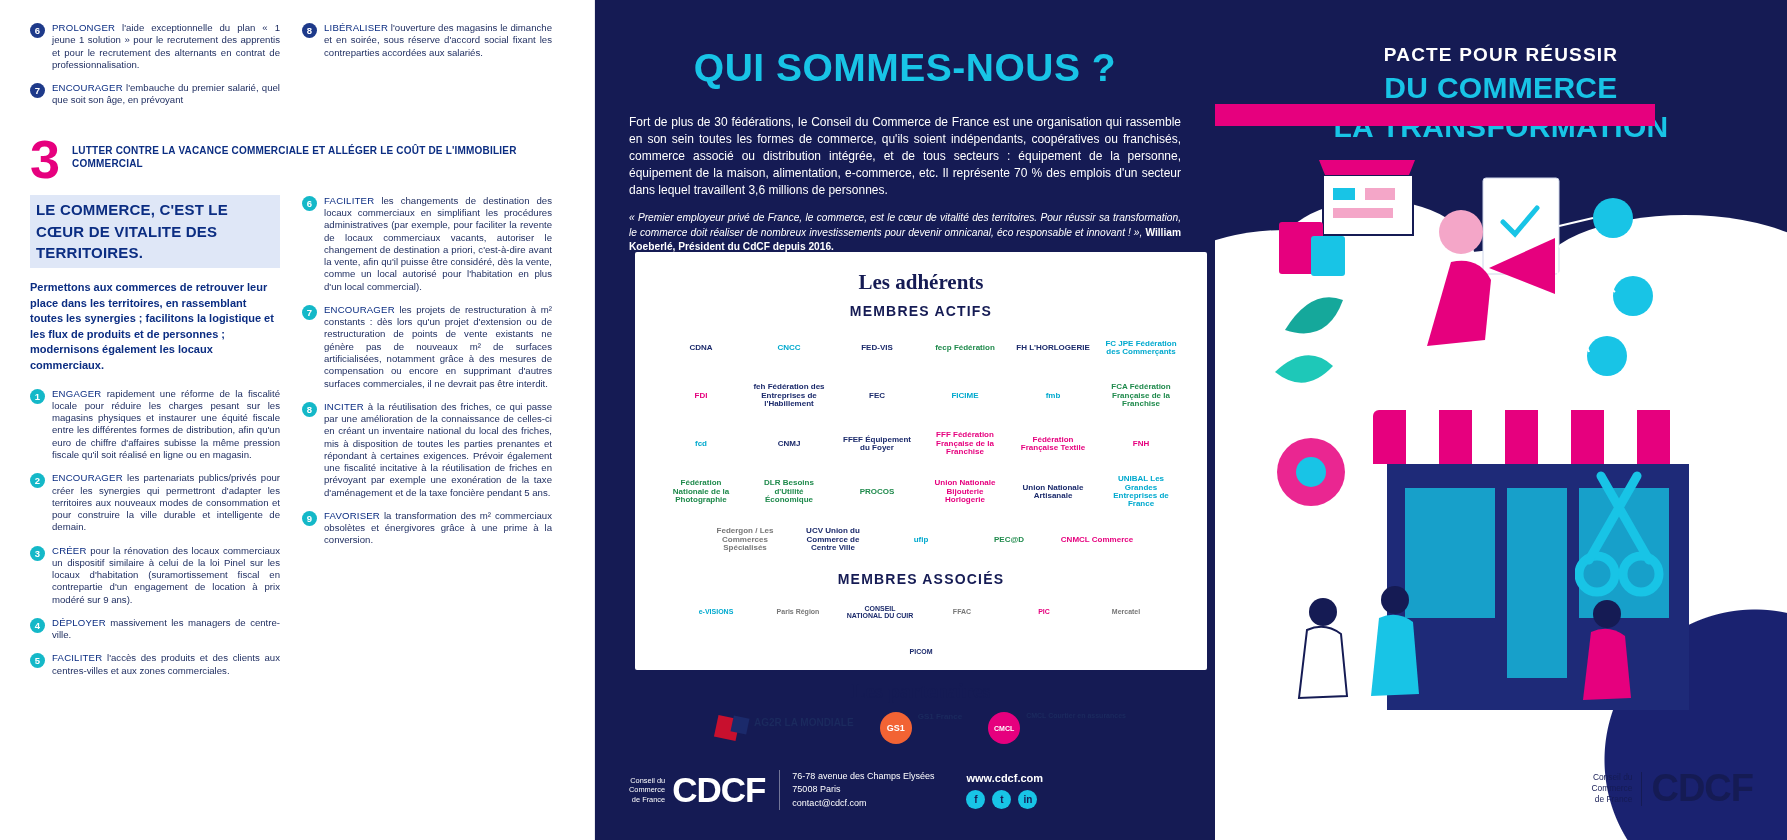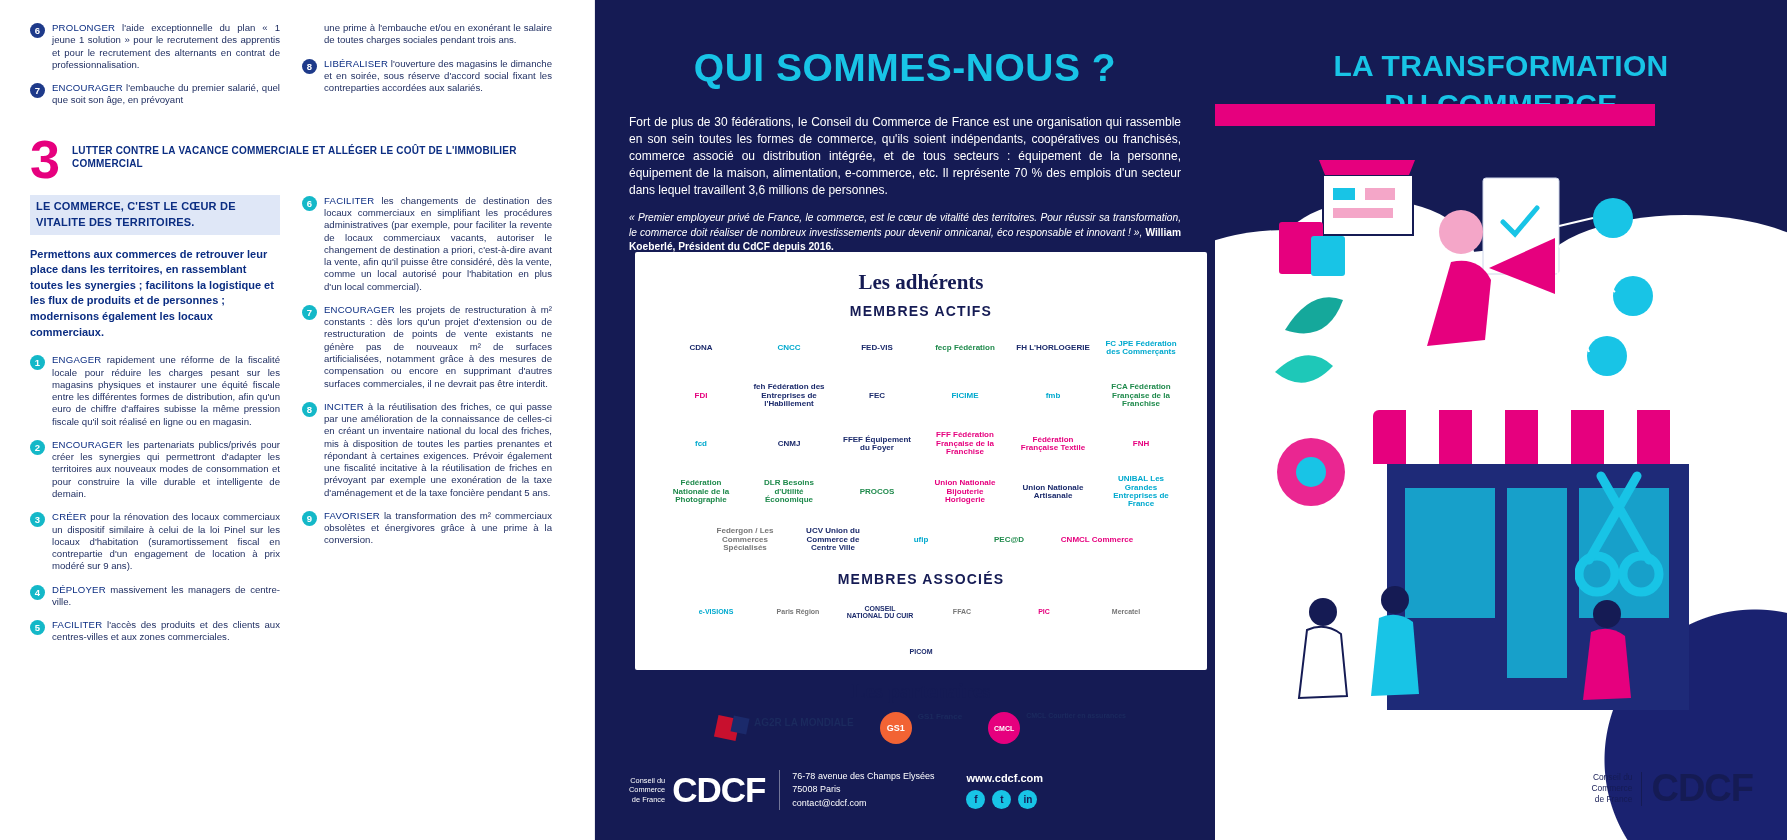--- a/index.html
+++ b/index.html
@@ -36,21 +36,21 @@
   .section-head { display:flex; align-items:flex-start; gap:12px; margin:20px 0 14px 0; }
   .big-num {
     font-size:54px; font-weight:bold; color:#e6007e; line-height:.8;
     font-family:"Liberation Sans", sans-serif;
   }
   .section-title {
     font-size:10px; font-weight:bold; color:#0b2d82; line-height:1.3;
     letter-spacing:.2px; margin-top:6px;
   }
   .highlight {
-    background:#dfe7f7; color:#0b2d82; font-weight:bold; font-size:11px;
+    background:#dfe7f7; color:#0b2d82; font-weight:bold; font-size:15px;
     line-height:1.45; padding:4px 6px; display:inline-block; margin-bottom:12px;
     letter-spacing:.2px;
   }
   .lead {
     font-size:11px; font-weight:bold; color:#0b2d82; line-height:1.42;
     margin-bottom:14px;
   }
 
   
   .center-panel {
@@ -149,23 +149,20 @@
           <div class="num">6</div>
           <div class="itext"><b>PROLONGER</b> <span>l'aide exceptionnelle du plan « 1 jeune 1 solution » pour le recrutement des apprentis et pour le recrutement des alternants en contrat de professionnalisation.</span></div>
         </div>
         <div class="item">
           <div class="num">7</div>
           <div class="itext"><b>ENCOURAGER</b> <span>l'embauche du premier salarié, quel que soit son âge, en prévoyant</span></div>
         </div>
       </div>
       <div class="col">
         <div class="item">
-          <div class="itext" style="margin-left:22px">une prime à l'embauche et/ou en exonérant le salaire de toutes charges sociales pendant trois ans.</div>
-        </div>
-        <div class="item">
           <div class="num">8</div>
           <div class="itext"><b>LIBÉRALISER</b> <span>l'ouverture des magasins le dimanche et en soirée, sous réserve d'accord social fixant les contreparties accordées aux salariés.</span></div>
         </div>
       </div>
     </div>
 
     <div class="section-head">
       <div class="big-num">3</div>
       <div class="section-title">LUTTER CONTRE LA VACANCE COMMERCIALE ET ALLÉGER LE COÛT DE L'IMMOBILIER COMMERCIAL</div>
     </div>
@@ -318,22 +315,23 @@
   <div class="right-panel">
     <div class="right-bg-blue"></div>
 
     <div class="cloud" style="left:-60px; top:230px; width:260px; height:130px;"></div>
     <div class="cloud" style="left:60px; top:200px; width:200px; height:120px;"></div>
     <div class="cloud" style="left:170px; top:250px; width:240px; height:110px;"></div>
     <div class="cloud" style="left:320px; top:215px; width:300px; height:130px;"></div>
     <div class="cloud" style="left:-40px; top:620px; width:230px; height:120px;"></div>
 
     <div class="right-title">
+      <div class="rt1">PACTE POUR RÉUSSIR</div>
+      <div class="rt2">DU COMMERCE</div>
       <div class="rt2">LA TRANSFORMATION</div>
-      <div class="rt2">DU COMMERCE</div>
     </div>
 
     <svg width="572" height="840" style="position:absolute;left:0;top:0;z-index:3">
 
       <rect x="108" y="175" width="90" height="60" fill="#ffffff" stroke="#151b54" stroke-width="2"></rect>
       <path d="M104 160 l6 15 h84 l6 -15 z" fill="#e6007e"></path>
       <rect x="118" y="188" width="22" height="12" fill="#18c4e6"></rect>
       <rect x="150" y="188" width="30" height="12" fill="#f4a6c8"></rect>
       <rect x="118" y="208" width="60" height="10" fill="#f4a6c8"></rect>
 

